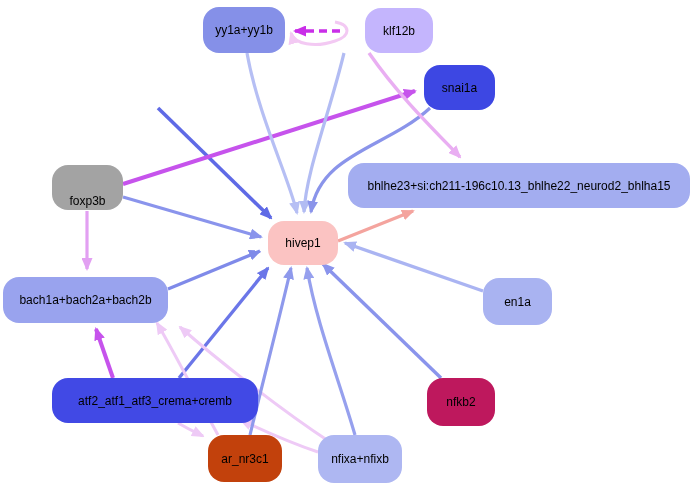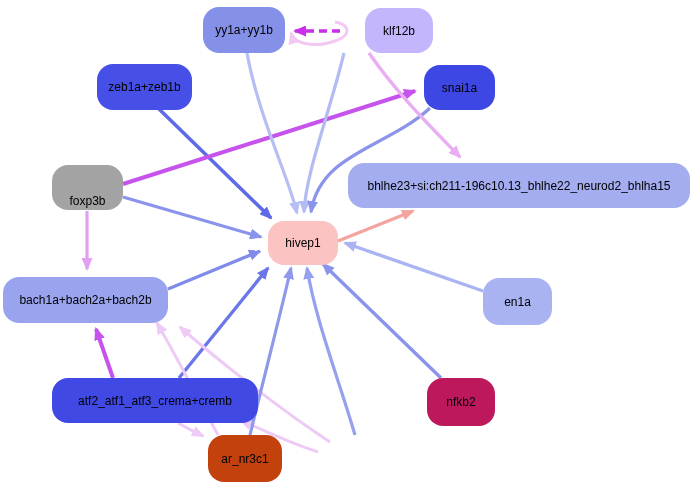--- a/index.html
+++ b/index.html
@@ -134,23 +134,20 @@
       <path d="M 441,378 L 323,264" fill="none" stroke="#8a94ec" stroke-width="3.4" marker-end="url(#arrow-21)"></path>
       <path d="M 483,291 L 345,243" fill="none" stroke="#aab4f2" stroke-width="3.4" marker-end="url(#arrow-22)"></path>
     </svg>
   <div class="node-layer" id="node-layer">
       <div class="node" style="left: 203px; top: 7px; width: 82px; height: 46px; background: rgb(133, 144, 232);">
         <span>yy1a+yy1b</span>
       </div>
       <div class="node" style="left: 327px; top: 8px; width: 68px; height: 45px; background: #c4b5fd; margin-left: 38px;">
         <span>klf12b</span>
       </div>
-      <div class="node" style="left: 97px; top: 64px; width: 95px; height: 46px; background: rgb(70, 80, 230);">
-        <span>zeb1a+zeb1b</span>
-      </div>
       <div class="node" style="left: 424px; top: 65px; width: 71px; height: 45px; background: rgb(61, 71, 227);">
         <span>snai1a</span>
       </div>
       <div class="node" style="left: 52px; top: 165px; width: 71px; height: 45px; background: #a3a3a3; align-items: flex-end;">
         <span>foxp3b</span>
       </div>
       <div class="node" style="left: 348px; top: 163px; width: 342px; height: 45px; background: rgb(163, 173, 240);">
         <span>bhlhe23+si:ch211-196c10.13_bhlhe22_neurod2_bhlha15</span>
       </div>
       <div class="node" style="left: 268px; top: 221px; width: 70px; height: 44px; background: rgb(251, 195, 194);">
@@ -164,14 +161,17 @@
       </div>
       <div class="node" style="left: 52px; top: 378px; width: 206px; height: 45px; background: rgb(65, 73, 229);">
         <span>atf2_atf1_atf3_crema+cremb</span>
       </div>
       <div class="node" style="left: 427px; top: 378px; width: 68px; height: 48px; background: #be185d;">
         <span>nfkb2</span>
       </div>
       <div class="node" style="left: 208px; top: 435px; width: 74px; height: 47px; background: #c2410c;">
         <span>ar_nr3c1</span>
       </div>
+      <div class="node" style="left: 318px; top: 435px; width: 84px; height: 48px; background: rgb(174, 183, 242);">
+        <span>nfixa+nfixb</span>
+      </div>
     </div>
 </div>
 
 </body></html>

